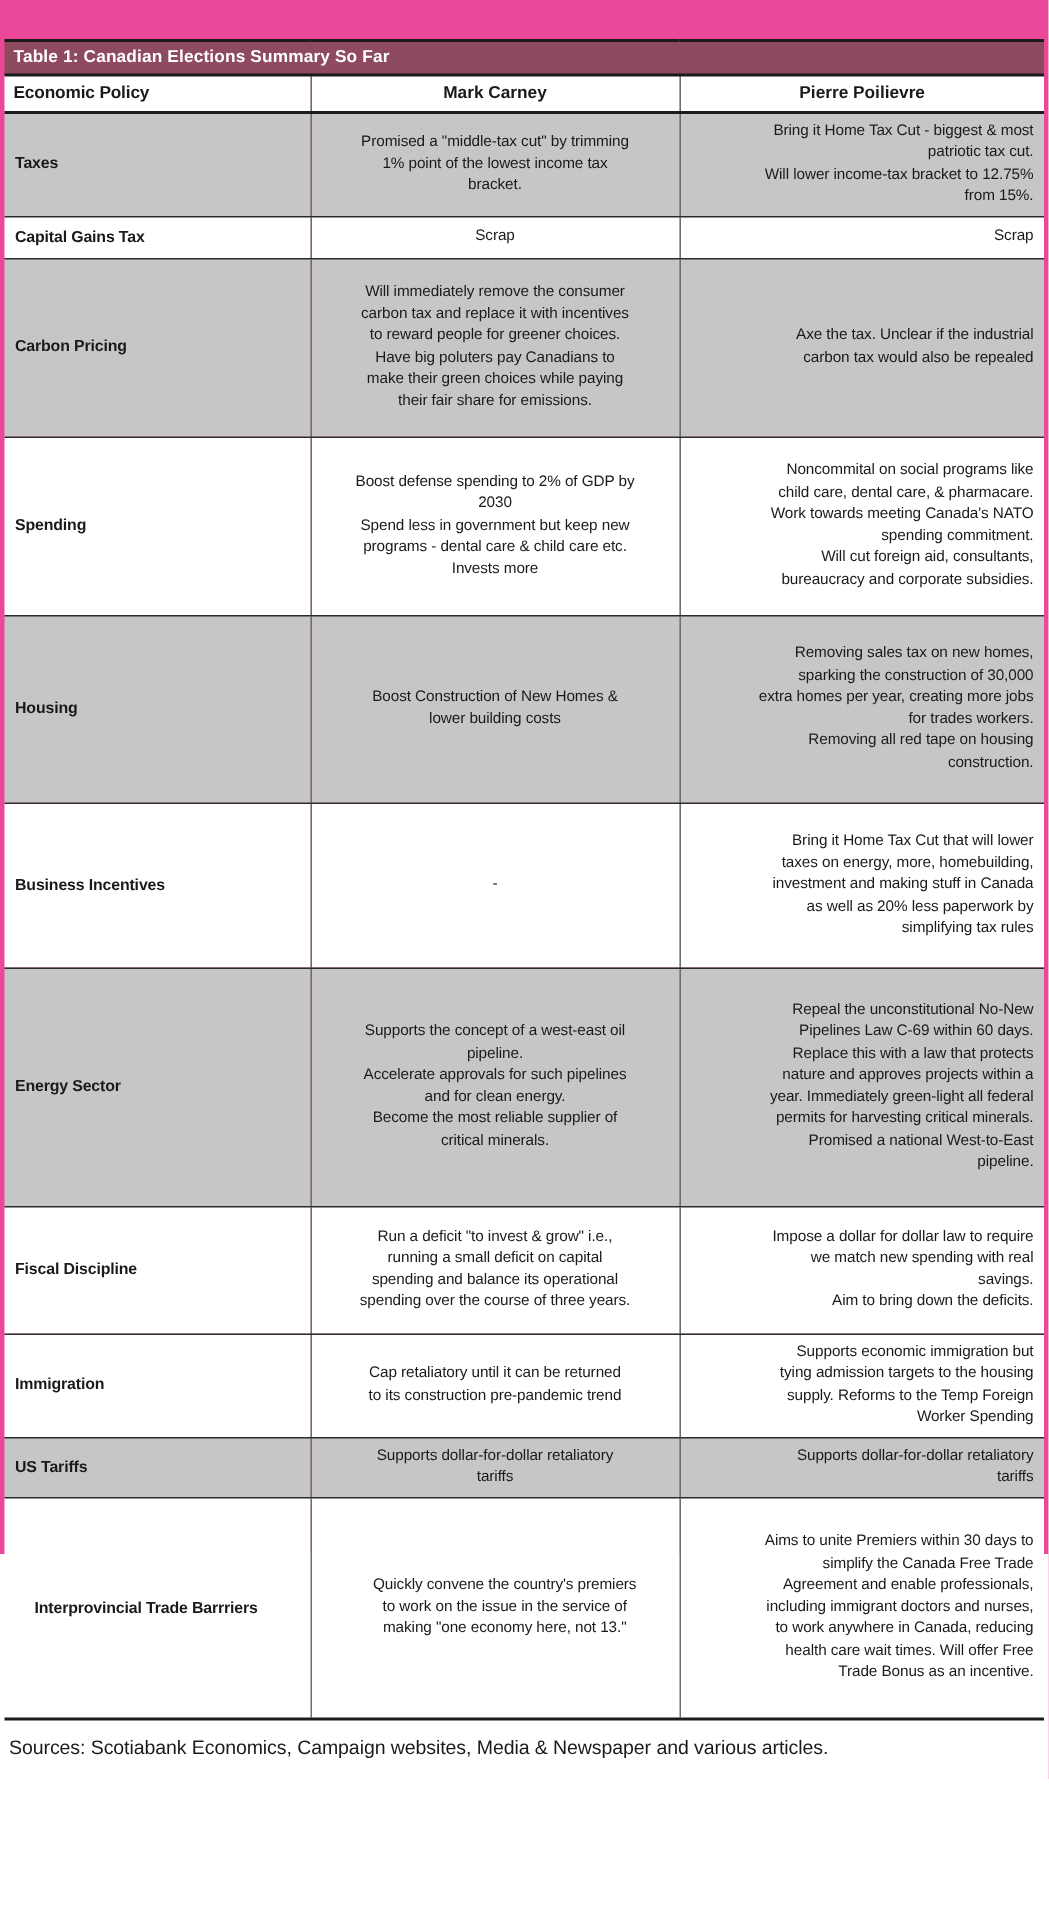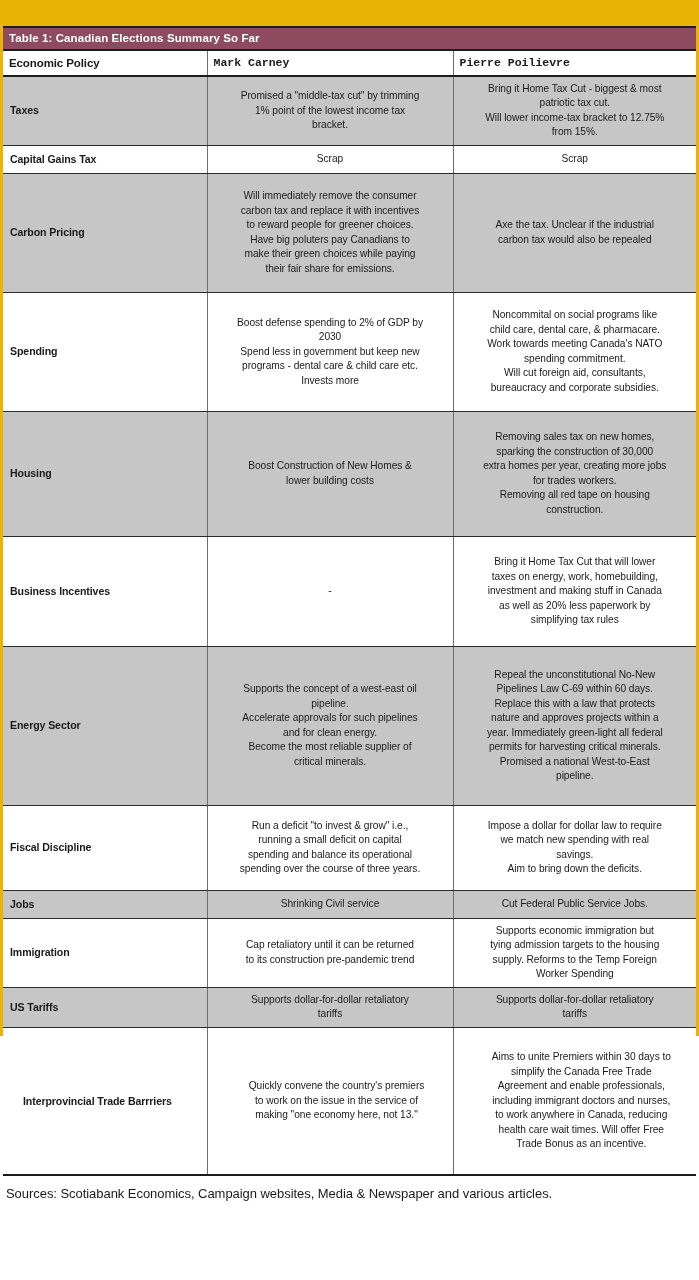--- a/index.html
+++ b/index.html
@@ -12,21 +12,21 @@
     height: 1280px;
     font-family: "Liberation Sans", sans-serif;
     color: #1a1a1a;
     overflow: hidden;
   }
 
   .page {
     width: 699px;
     height: 1036px;
     position: relative;
-    background: #eab308;
+    background: #ec4899;
     box-sizing: border-box;
   }
 
   .top-gap { height: 26px; }
 
   .table-wrap {
     padding: 0 3px 0 3px;
     box-sizing: border-box;
   }
 
@@ -55,32 +55,32 @@
   tr.colhead-row td {
     background: #ffffff;
     font-weight: bold;
     font-size: 11.5px;
     padding: 5px 6px 6px 6px;
     border-bottom: 2px solid #1b1b1b;
     border-right: 1px solid #6e6e6e;
   }
   tr.colhead-row td:last-child { border-right: none; }
   tr.colhead-row td.policy { text-align: left; }
-  tr.colhead-row td.cand { text-align: left; font-family: Liberation Mono, monospace; }
+  tr.colhead-row td.cand { text-align: center; }
 
   tbody tr td {
     border-bottom: 1.5px solid #2b2b2b;
     border-right: 1px solid #6e6e6e;
     vertical-align: middle;
     font-size: 10.2px;
     line-height: 1.42;
     padding: 5px 7px;
     box-sizing: border-box;
   }
-  tbody tr td:last-child { border-right: none; }
+  tbody tr td:last-child { border-right: none; text-align: right; }
 
   tbody tr.shade td { background: #c6c6c6; }
   tbody tr.plain td { background: #ffffff; }
   tbody tr:last-child td { border-bottom: 2px solid #1b1b1b; padding-left: 20px; }
 
   td.policy {
     font-weight: bold;
     font-size: 10.6px;
     text-align: left;
     letter-spacing: -0.1px;
@@ -194,21 +194,21 @@
               <span class="ln">construction.</span>
             </td>
           </tr>
           <tr class="plain" style="height: 110px;">
             <td class="policy">Business Incentives</td>
             <td class="detail">
               <span class="ln">-</span>
             </td>
             <td class="detail">
               <span class="ln">Bring it Home Tax Cut that will lower</span>
-              <span class="ln">taxes on energy, work, homebuilding,</span>
+              <span class="ln">taxes on energy, more, homebuilding,</span>
               <span class="ln">investment and making stuff in Canada</span>
               <span class="ln">as well as 20% less paperwork by</span>
               <span class="ln">simplifying tax rules</span>
             </td>
           </tr>
           <tr class="shade" style="height: 159px;">
             <td class="policy">Energy Sector</td>
             <td class="detail">
               <span class="ln">Supports the concept of a west-east oil</span>
               <span class="ln">pipeline.</span>
@@ -236,29 +236,20 @@
               <span class="ln">spending and balance its operational</span>
               <span class="ln">spending over the course of three years.</span>
             </td>
             <td class="detail">
               <span class="ln">Impose a dollar for dollar law to require</span>
               <span class="ln">we match new spending with real</span>
               <span class="ln">savings.</span>
               <span class="ln">Aim to bring down the deficits.</span>
             </td>
           </tr>
-          <tr class="shade" style="height: 28px;">
-            <td class="policy">Jobs</td>
-            <td class="detail">
-              <span class="ln">Shrinking Civil service</span>
-            </td>
-            <td class="detail">
-              <span class="ln">Cut Federal Public Service Jobs.</span>
-            </td>
-          </tr>
           <tr class="plain" style="height: 68px;">
             <td class="policy">Immigration</td>
             <td class="detail">
               <span class="ln">Cap retaliatory until it can be returned</span>
               <span class="ln">to its construction pre-pandemic trend</span>
             </td>
             <td class="detail">
               <span class="ln">Supports economic immigration but</span>
               <span class="ln">tying admission targets to the housing</span>
               <span class="ln">supply. Reforms to the Temp Foreign</span>

